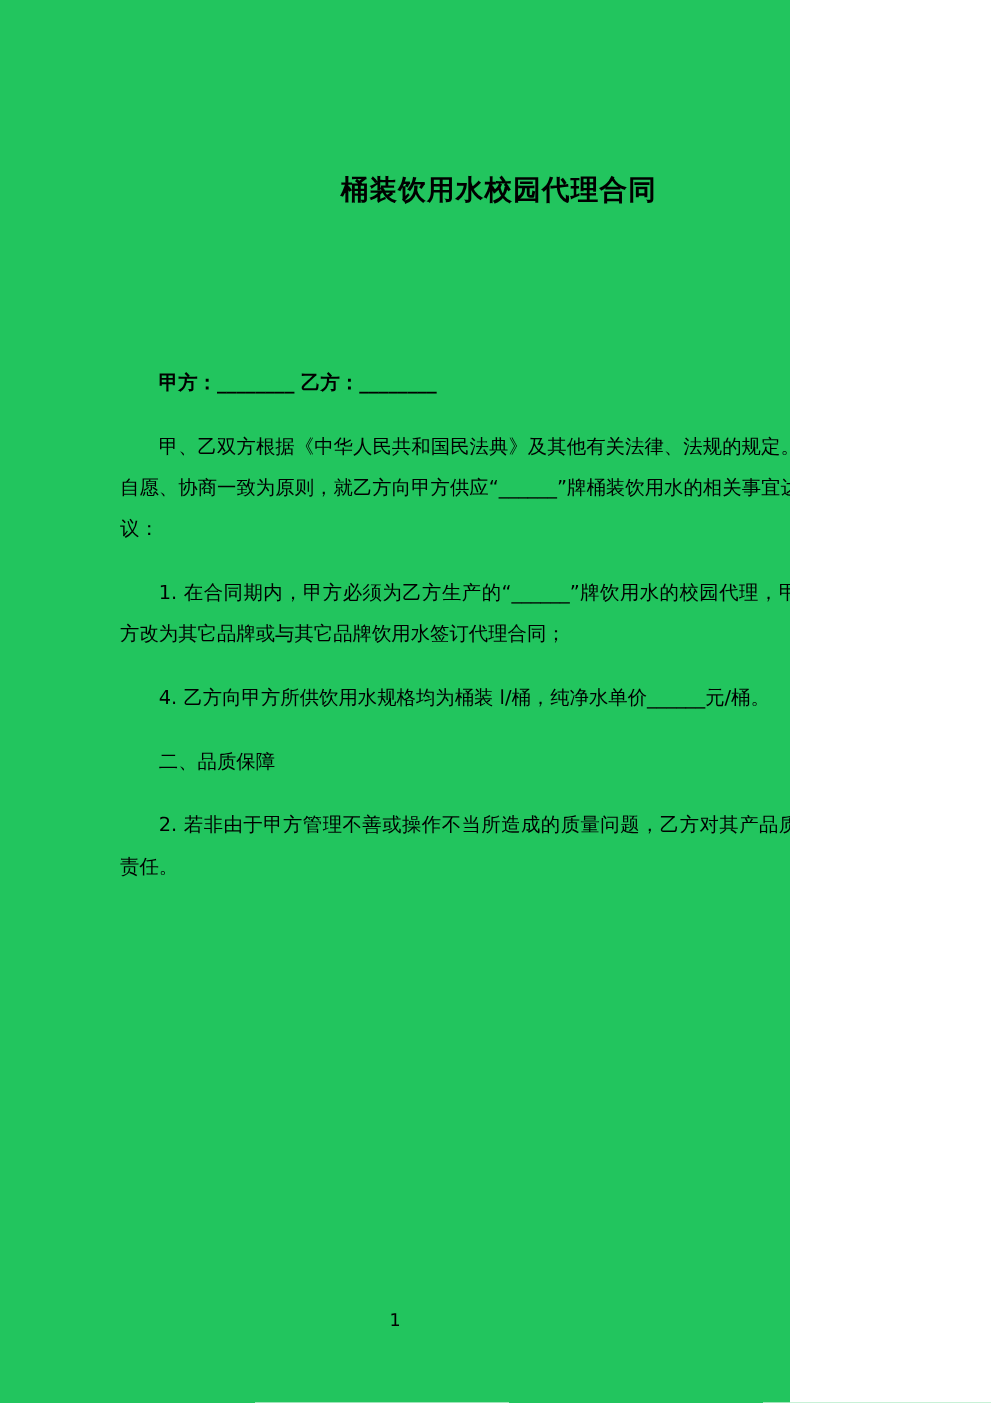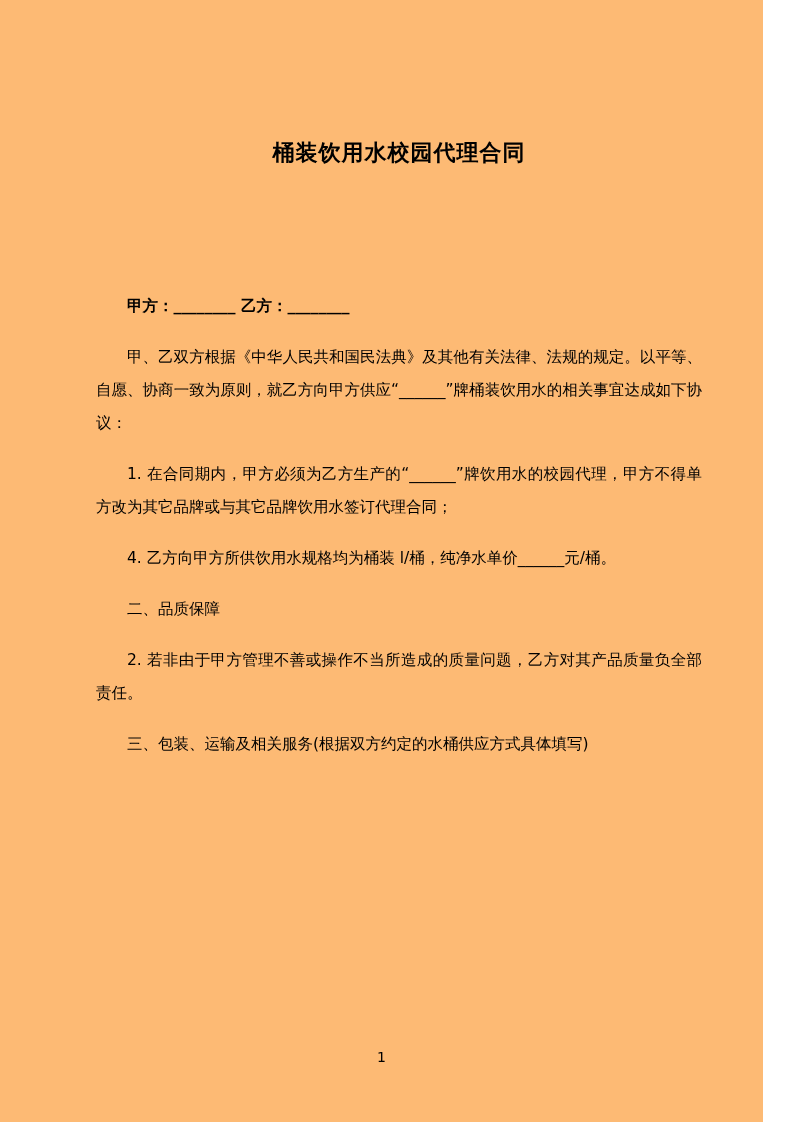--- a/index.html
+++ b/index.html
@@ -2,23 +2,23 @@
 <html><head>
 <meta charset="utf-8">
 <style>
   html, body {
     margin: 0;
     padding: 0;
     background: #ffffff;
   }
   .page {
     position: relative;
-    width: 763px;
+    width: 632px;
     height: 1122px;
-    background: #fdba74;
+    background: #22c55e;
     color: #000000;
     font-family: "DejaVu Sans", "Liberation Sans", sans-serif;
     overflow: hidden;
   }
   .content {
     position: absolute;
     left: 96px;
     top: 138px;
     width: 606px;
   }
@@ -66,19 +66,18 @@
 
     <p class="para">1. 在合同期内，甲方必须为乙方生产的“______”牌饮用水的校园代理，甲方不得单方改为其它品牌或与其它品牌饮用水签订代理合同；</p>
 
     <p class="para">4. 乙方向甲方所供饮用水规格均为桶装 l/桶，纯净水单价______元/桶。</p>
 
     <p class="para">二、品质保障</p>
 
 
     <p class="para">2. 若非由于甲方管理不善或操作不当所造成的质量问题，乙方对其产品质量负全部责任。</p>
 
-    <p class="para">三、包装、运输及相关服务(根据双方约定的水桶供应方式具体填写)</p>
 
 
   </div>
 
   <div class="page-number">1</div>
 </div>
 
 </body></html>

